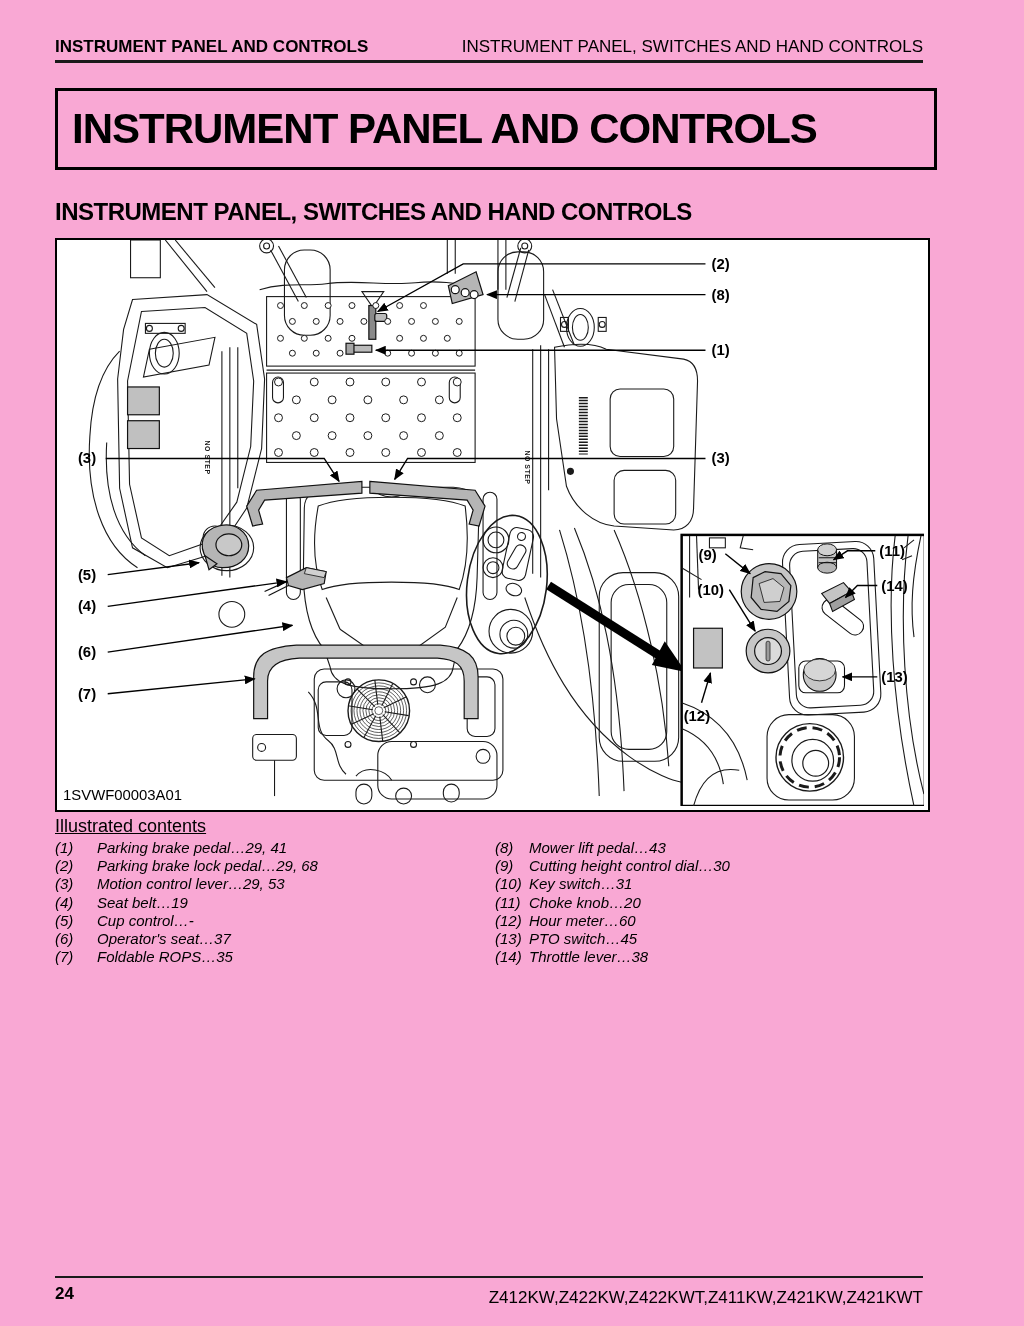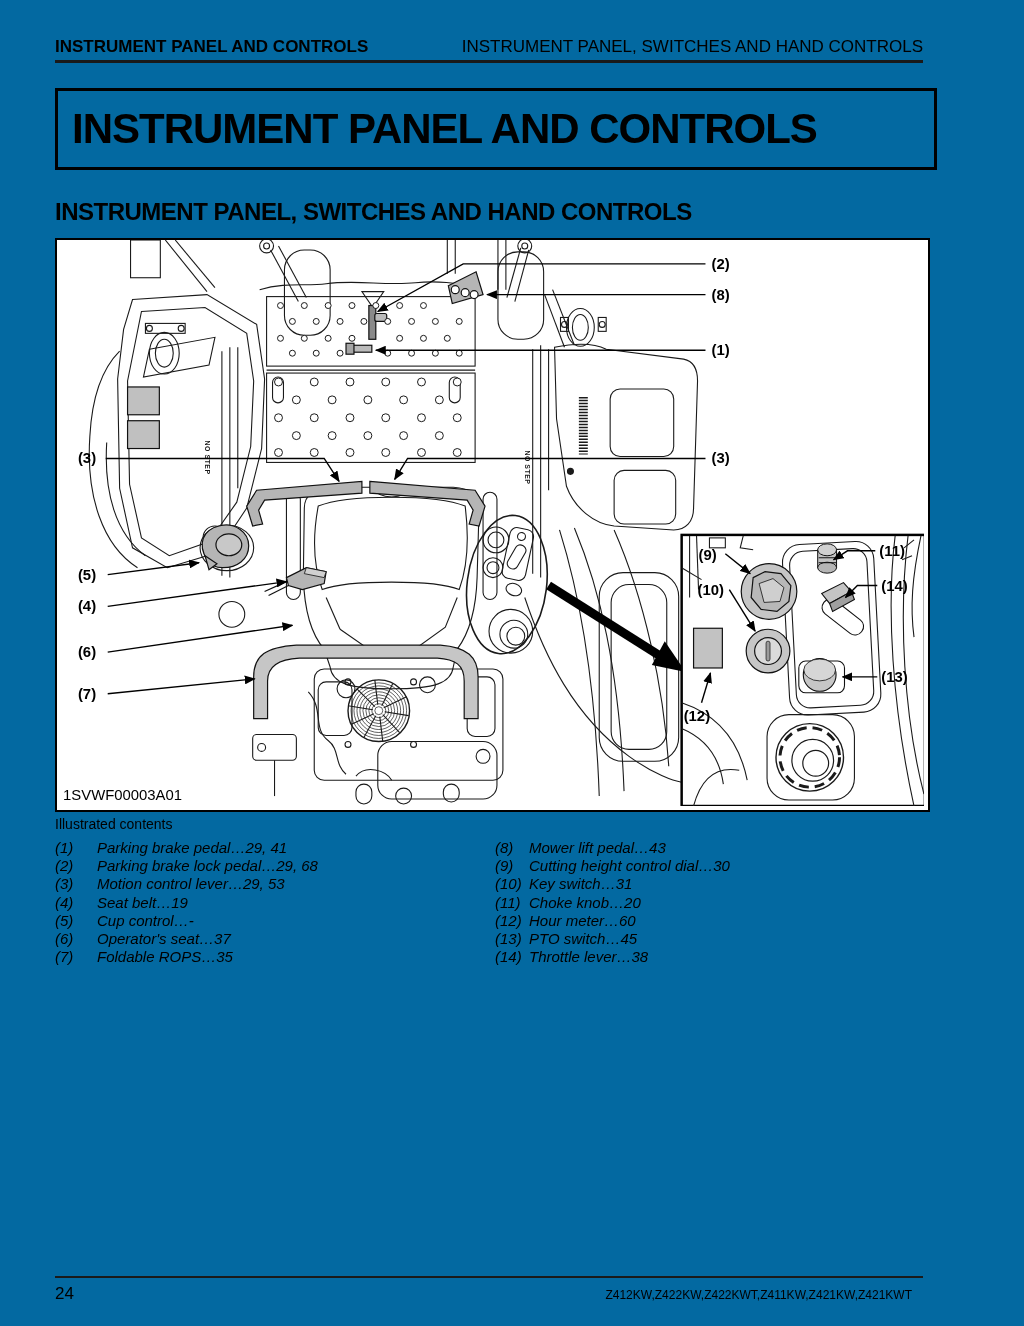--- a/index.html
+++ b/index.html
@@ -1,35 +1,35 @@
 <!DOCTYPE html>
 <html><head>
 <meta charset="utf-8">
 <style>
   html,body{margin:0;padding:0;background:#fff;}
-  .page{position:relative;width:1024px;height:1326px;background:#0369a1;
+  .page{position:relative;width:1024px;height:1326px;background:#f9a8d4;
         font-family:"Liberation Sans",sans-serif;color:#000;overflow:hidden;}
   .hdr-left{position:absolute;left:55px;top:37px;font-size:17px;font-weight:bold;letter-spacing:0;}
   .hdr-right{position:absolute;right:101px;top:37px;font-size:17px;font-weight:normal;}
   .hdr-rule{position:absolute;left:55px;top:60px;width:868px;height:3px;background:#1a1a1a;}
   .title-box{position:absolute;left:55px;top:88px;width:862px;height:76px;border:3px solid #000;
              display:flex;align-items:center;padding-left:14px;}
   .title-box span{font-size:42px;font-weight:bold;letter-spacing:-1px;white-space:nowrap;}
   .section{position:absolute;left:55px;top:198px;margin:0;font-size:24px;font-weight:bold;letter-spacing:-0.5px;}
   .diagram{position:absolute;left:55px;top:238px;width:871px;height:570px;border:2px solid #000;background:#fff;}
-  .contents-heading{position:absolute;left:55px;top:816px;font-size:14px;}
+  .contents-heading{position:absolute;left:55px;top:816px;font-size:18px;text-decoration:underline;}
   .col{position:absolute;top:839px;font-size:15px;font-style:italic;line-height:18.2px;}
   .col-left{left:55px;width:430px;}
   .col-right{left:495px;width:430px;}
   .row{display:flex;height:18.2px;}
   .col-left .num{width:42px;flex:none;}
   .col-right .num{width:34px;flex:none;}
   .ftr-rule{position:absolute;left:55px;top:1276px;width:868px;height:2px;background:#1a1a1a;}
-  .ftr-page{position:absolute;left:55px;top:1284px;font-size:17px;}
-  .ftr-models{position:absolute;right:112px;top:1288px;font-size:12px;}
+  .ftr-page{position:absolute;left:55px;top:1284px;font-size:17px;font-weight:bold;}
+  .ftr-models{position:absolute;right:101px;top:1288px;font-size:17px;}
   svg text{font-family:"Liberation Sans",sans-serif;}
   .callout{font-size:15px;font-weight:bold;fill:#000;}
   .nostep{font-size:7px;font-weight:bold;fill:#1a1a1a;letter-spacing:0.5px;}
   .figcode{font-size:15px;fill:#000;font-weight:normal;}
 </style>
 </head>
 <body>
 
 <div class="page">
 

